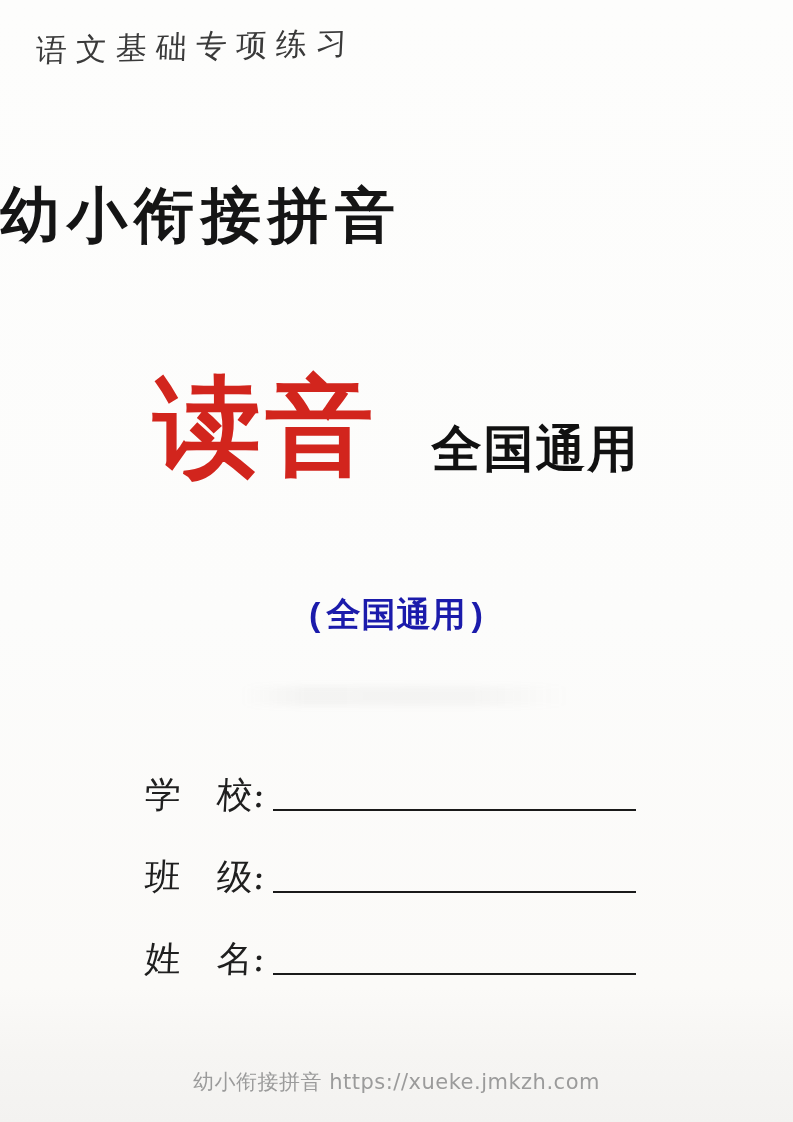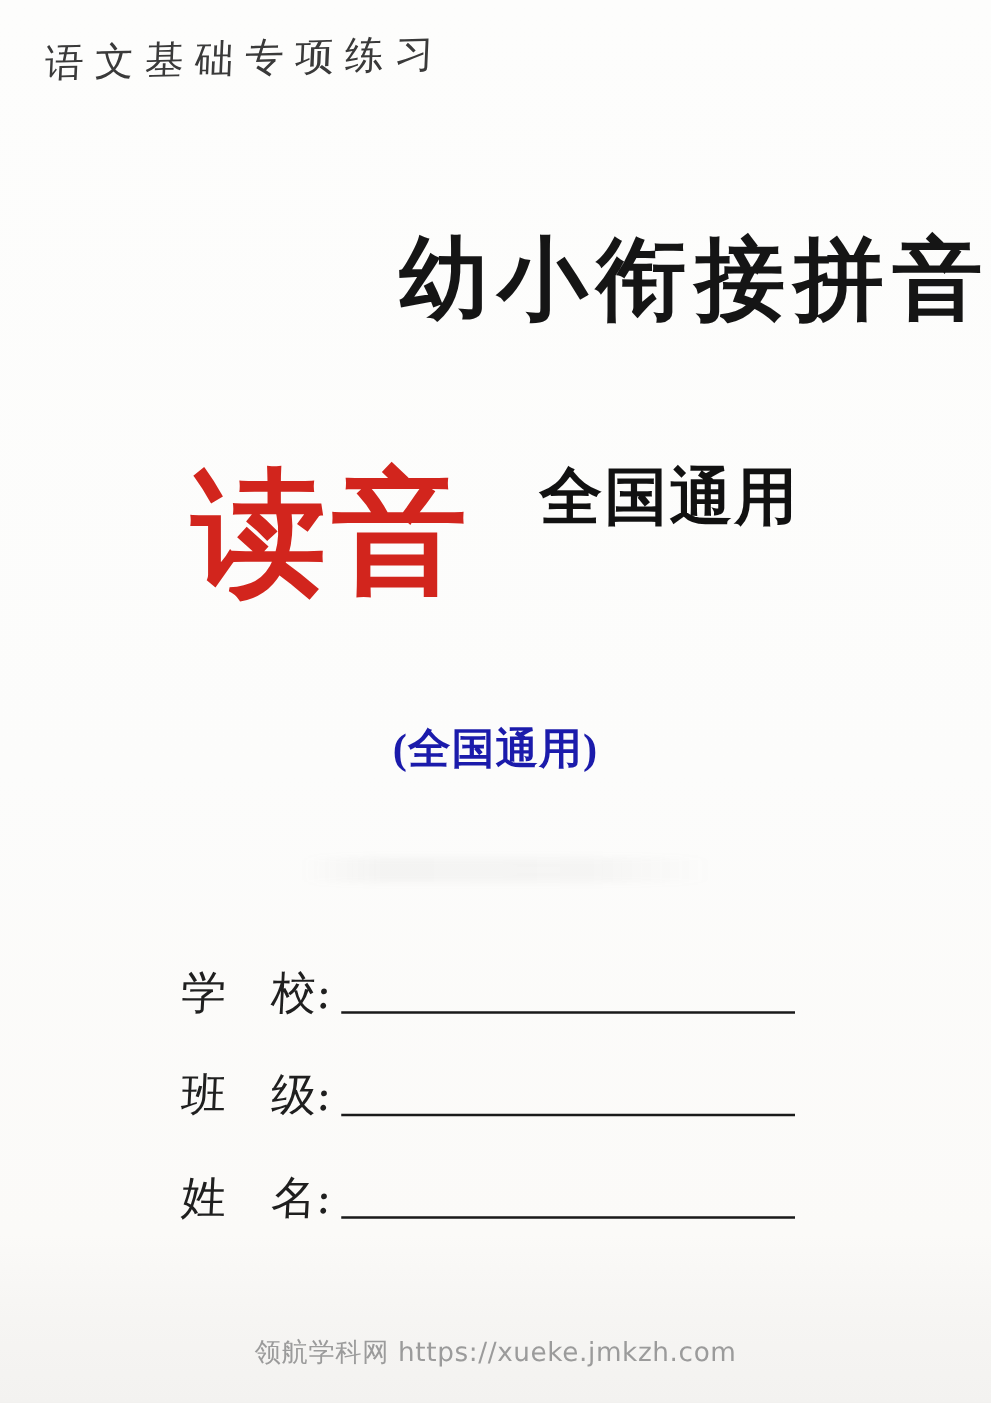--- a/index.html
+++ b/index.html
@@ -28,35 +28,36 @@
     color: #3a3a3a;
     transform: rotate(-1.4deg) skewX(-4deg);
     font-family: "DejaVu Serif", serif;
     white-space: nowrap;
   }
 
   
   .main-title {
     position: absolute;
     top: 176px; left: 0; right: 0;
-    text-align: right;
-    font-size: 72px;
+    text-align: left;
+    font-size: 60px;
     font-weight: 900;
     letter-spacing: 7px;
     color: #151515;
     font-family: "DejaVu Serif", serif;
     white-space: nowrap;
   }
 
   
   .subtitle-row {
     position: absolute;
     top: 372px; left: 0; right: 0;
     display: flex;
     justify-content: center;
+    align-items: flex-end;
     white-space: nowrap;
     gap: 44px;
   }
   .subtitle-highlight {
     font-size: 108px;
     line-height: 1.0;
     font-weight: 900;
     letter-spacing: 4px;
     font-family: "DejaVu Serif", serif;
   }
@@ -67,26 +68,26 @@
     letter-spacing: 2px;
     margin-left: 10px;
     padding-bottom: 6px;
     color: #111111;
     font-family: "DejaVu Serif", serif;
   }
 
   
   .edition-note {
     position: absolute;
-    top: 576px; left: 0; right: 0;
+    top: 592px; left: 0; right: 0;
     text-align: center;
     font-size: 34px;
     font-weight: 600;
     letter-spacing: 1px;
-    font-family: Liberation Serif, serif;
+    font-family: Liberation Mono, monospace;
   }
 
   
   .scan-artifact {
     position: absolute;
     top: 686px; left: 240px;
     width: 330px; height: 20px;
     background: linear-gradient(90deg,
       rgba(120,120,120,0.00), rgba(120,120,120,0.06) 20%,
       rgba(120,120,120,0.05) 70%, rgba(120,120,120,0.00));
@@ -161,16 +162,16 @@
       <span class="form-label">班　级:</span>
       <span class="form-line"></span>
     </div>
     <div class="form-row">
       <span class="form-label">姓　名:</span>
       <span class="form-line"></span>
     </div>
   </div>
 
   <div class="footer">
-    <span class="watermark" style="color: rgb(155, 155, 155);">领航学科网 https://xueke.jmkzh.com</span>
+    <span class="watermark" style="color: rgb(155, 155, 155);">幼小衔接拼音 https://xueke.jmkzh.com</span>
   </div>
 
 </div>
 
 </body></html>

